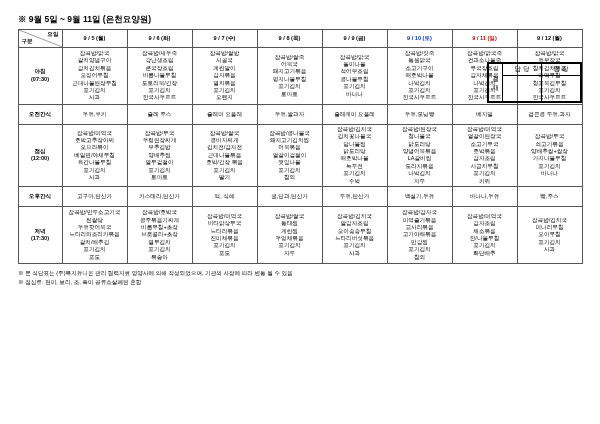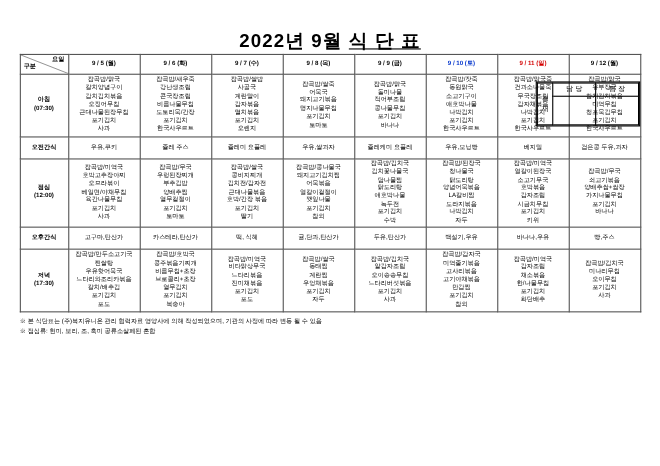--- a/index.html
+++ b/index.html
@@ -101,43 +101,41 @@
     font-size:5.6px;
     line-height:8.5px;
   }
   .notes div{white-space:nowrap;}
 </style>
 </head>
 <body>
 
 <div class="page">
 
-  <div class="title">
-    <span>2022년 9월 </span><span class="und">식 단 표</span>
-  </div>
 
   <div class="approval">
     <table>
       <tbody>
           <tr>
         <td class="ap-side" rowspan="2">
           <span>결</span><br>
           <span>재</span>
         </td>
         <td class="ap-head">담 당</td>
         <td class="ap-head">팀 장</td>
       </tr>
       <tr>
         <td class="ap-cell"></td>
         <td class="ap-cell"></td>
       </tr>
     </tbody>
       </table>
   </div>
 
+  <div class="subtitle">※ 9월 5일 ~ 9월 11일 (은천요양원)</div>
 
   <table class="menu">
     <colgroup>
       <col style="width:44px">
       <col style="width:65px">
         <col style="width:65px">
         <col style="width:65px">
         <col style="width:65px">
       <col style="width:65px">
         <col style="width:65px">

